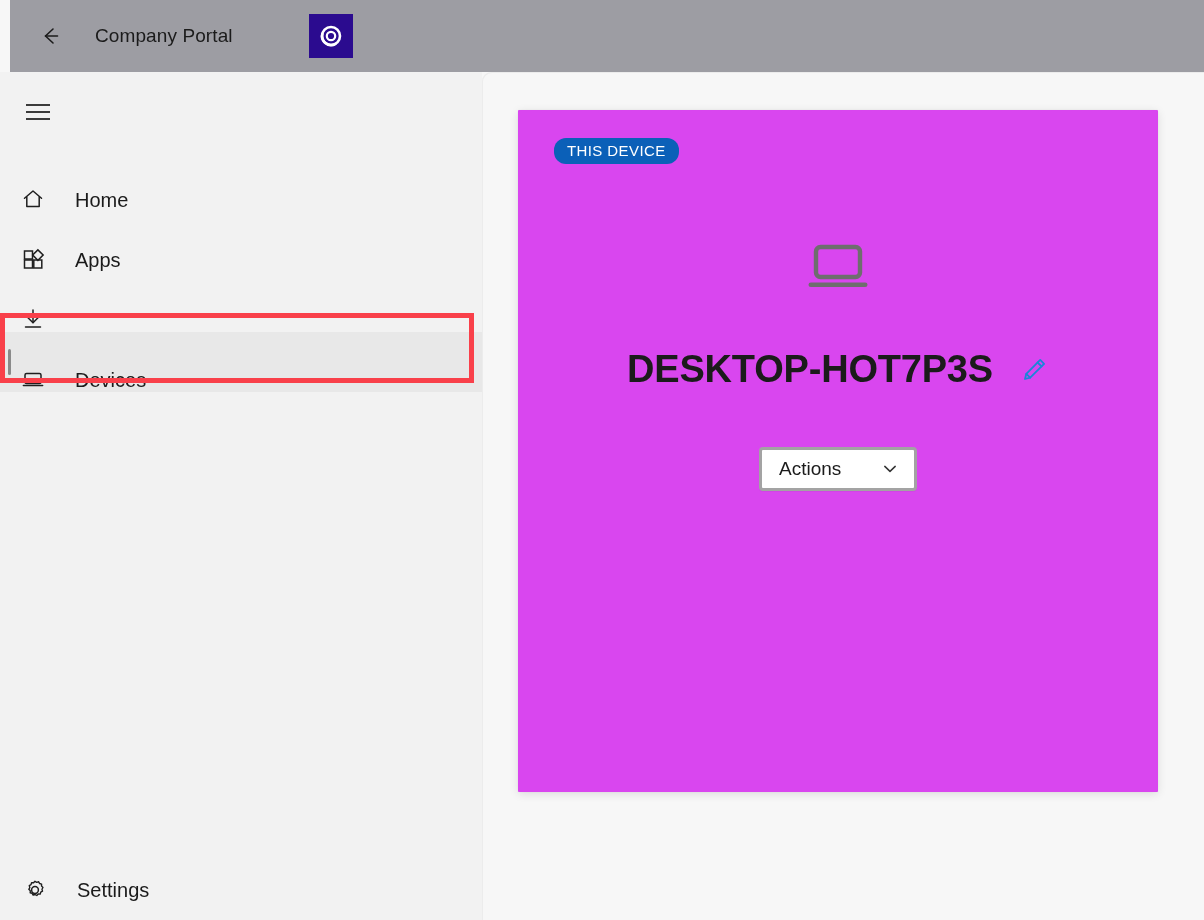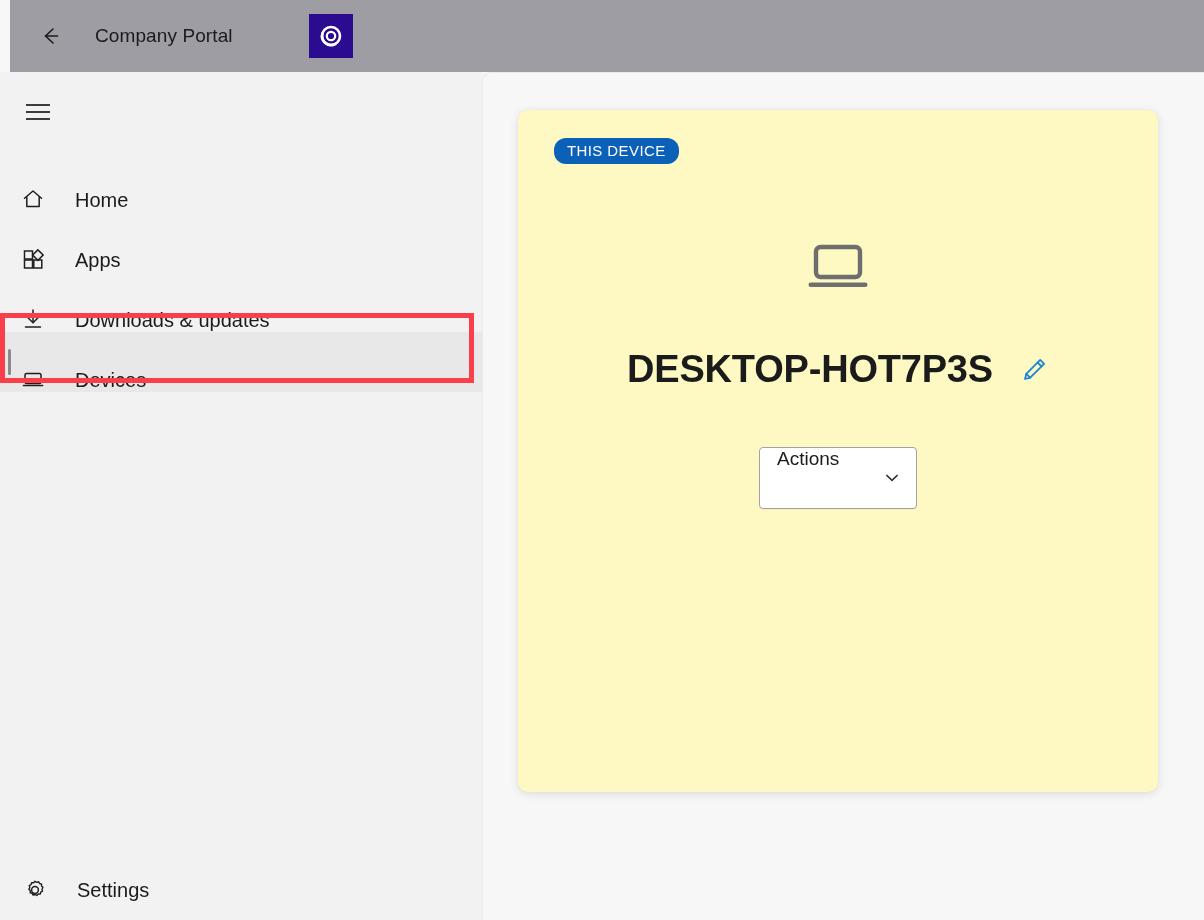--- a/index.html
+++ b/index.html
@@ -168,22 +168,22 @@
     border-top-left-radius: 9px;
     box-shadow: inset 1px 1px 0 rgba(0,0,0,0.045);
   }
 
   .device-card {
     position: absolute;
     left: 36px;
     top: 38px;
     width: 640px;
     height: 682px;
-    background: #fef9c3;
-    border-radius: 10px;
+    background: #d946ef;
+    border-radius: 1px;
     box-shadow: 0 2px 10px rgba(0,0,0,0.11), 0 0 2px rgba(0,0,0,0.05);
   }
 
   .badge {
     position: absolute;
     left: 36px;
     top: 28px;
     background: #0b60b8;
     color: #ffffff;
     font-size: 15px;
@@ -228,26 +228,27 @@
     color: #1a86d8;
     cursor: pointer;
     display: flex;
     align-items: center;
   }
   .edit-icon svg { display: block; }
 
   .actions-btn {
     margin-top: 56px;
     width: 158px;
-    height: 62px;
+    height: 44px;
     background: #ffffff;
-    border: 1px solid #a3a3a3;
+    border: 3px solid #a3a3a3;
     border-radius: 4px;
     box-shadow: 0 1px 1px rgba(0,0,0,0.035);
     display: flex;
+    align-items: center;
     justify-content: space-between;
     padding: 0 15px 0 17px;
     cursor: pointer;
   }
 
   .actions-label {
     font-size: 19px;
     color: #1b1b1b;
   }
 
@@ -315,21 +316,20 @@
       </div>
 
       <div class="nav-item">
         <span class="nav-icon">
           <svg width="26" height="26" viewBox="0 0 26 26" fill="none">
             <path d="M13 4 V16.6" stroke="#1f1f1f" stroke-width="1.5" stroke-linecap="round"></path>
             <path d="M8 11.8 L13 16.8 L18 11.8" stroke="#1f1f1f" stroke-width="1.5" stroke-linecap="round" stroke-linejoin="round"></path>
             <path d="M5.5 21 H20.5" stroke="#1f1f1f" stroke-width="1.5" stroke-linecap="round"></path>
           </svg>
         </span>
-        <span class="nav-label">Downloads &amp; updates</span>
       </div>
 
       <div class="nav-item selected">
         <span class="sel-bar"></span>
         <span class="nav-icon">
           <svg width="26" height="26" viewBox="0 0 26 26" fill="none">
             <rect x="5" y="7.5" width="16" height="10" rx="1.6" stroke="#1f1f1f" stroke-width="1.5"></rect>
             <path d="M3.4 19.6 H22.6" stroke="#1f1f1f" stroke-width="1.5" stroke-linecap="round"></path>
           </svg>
         </span>

